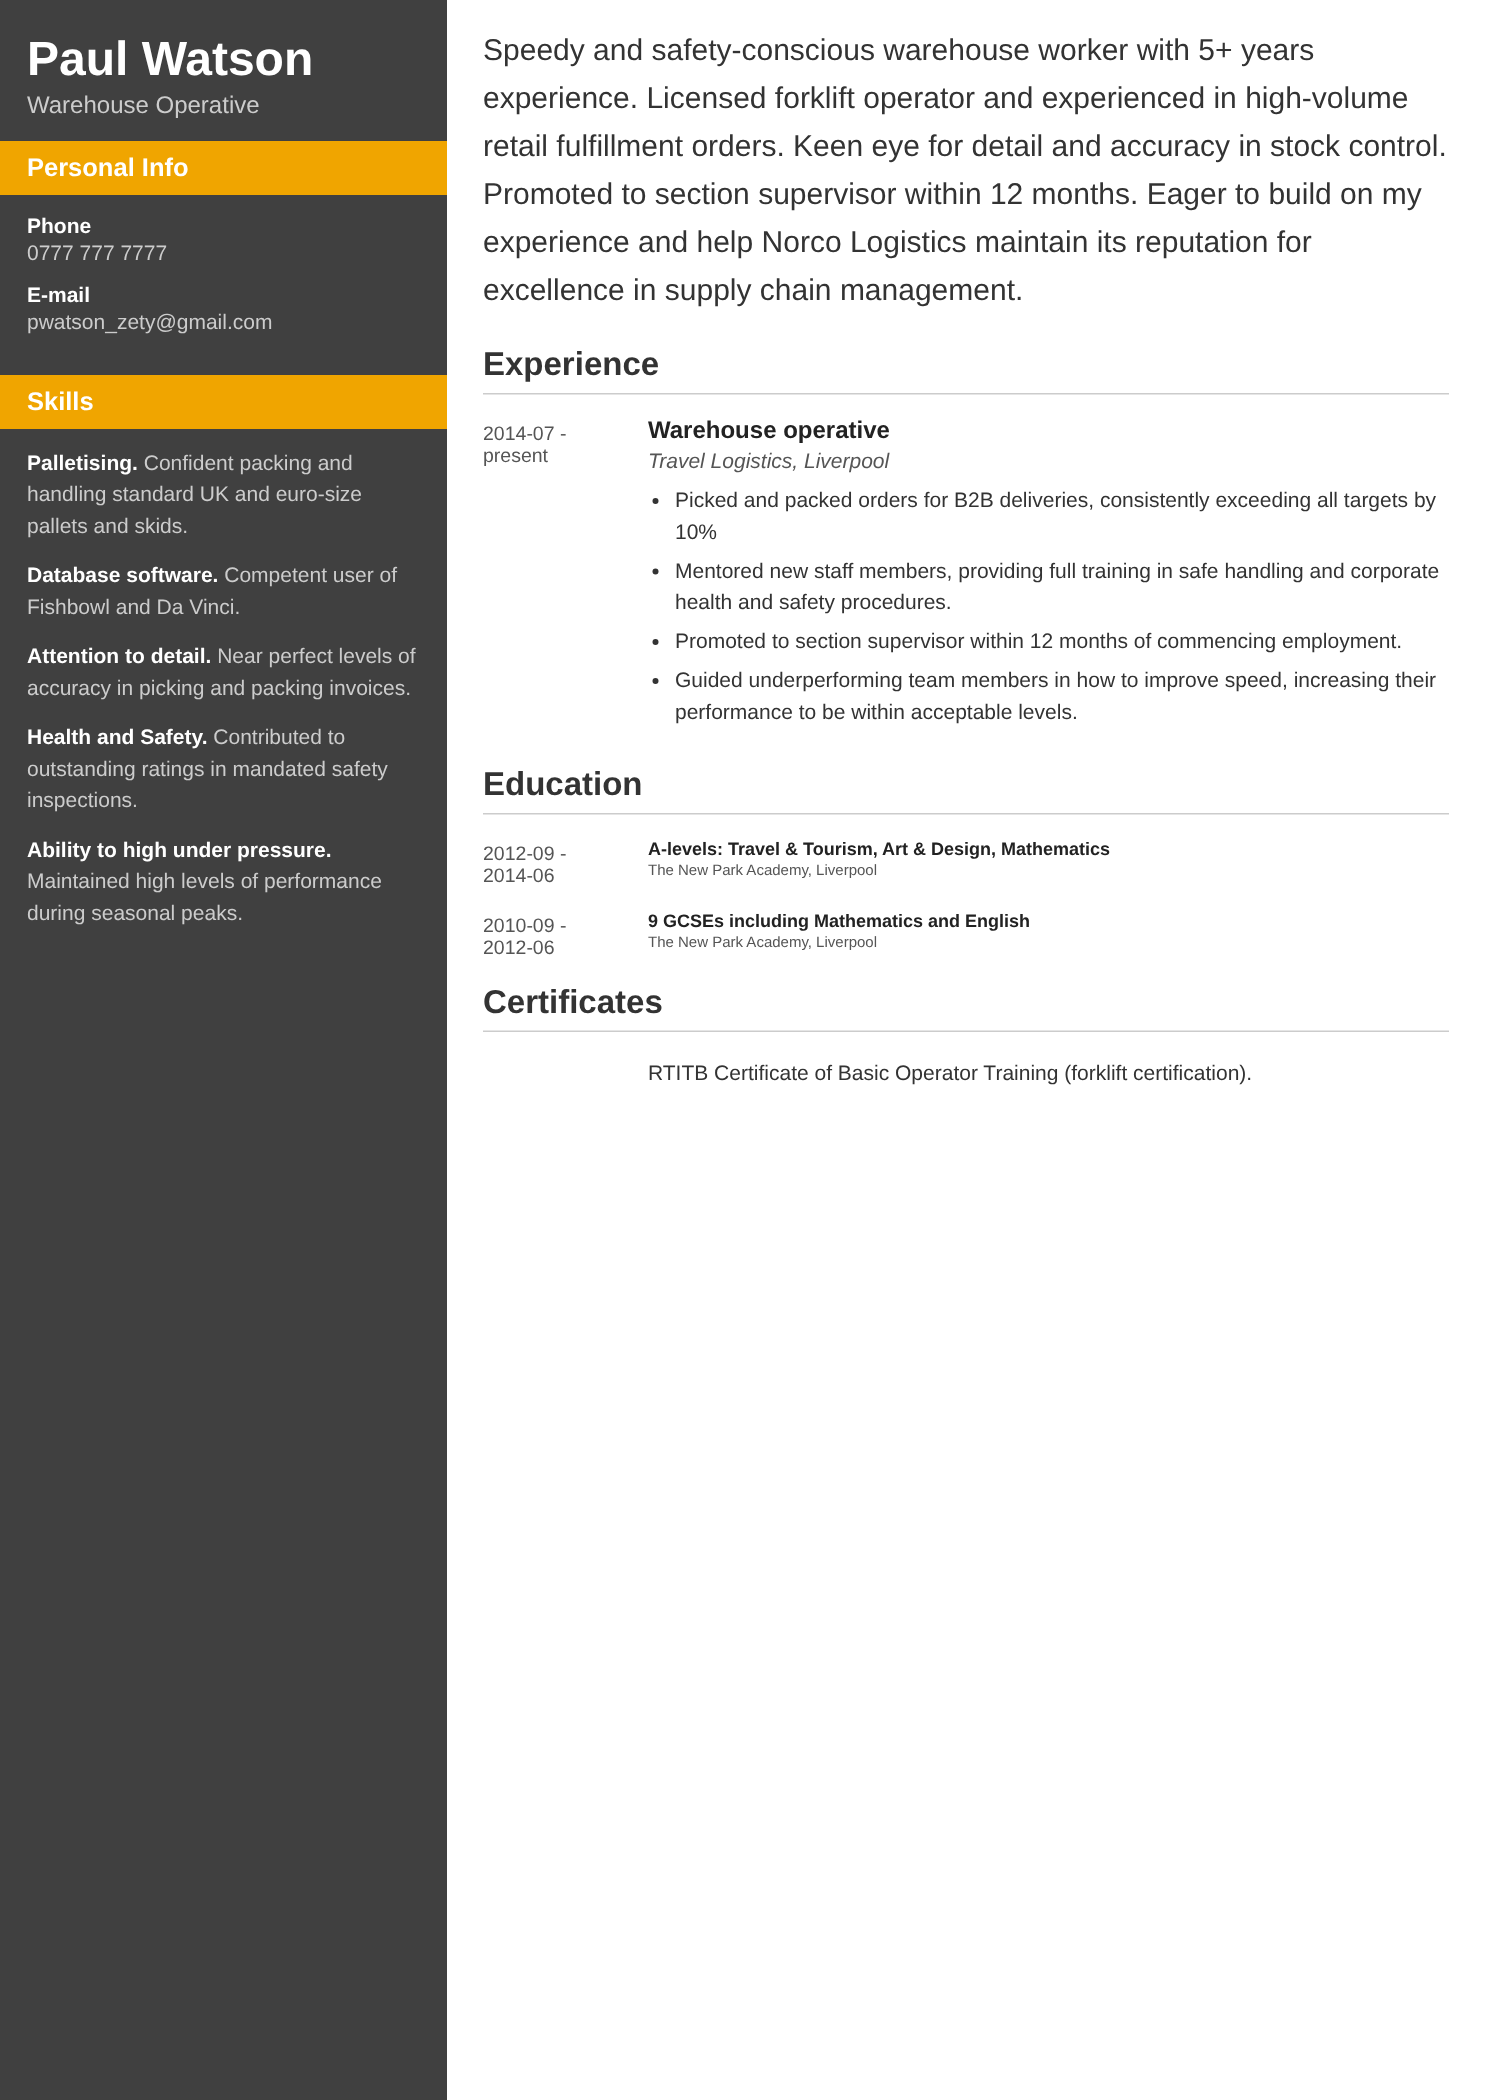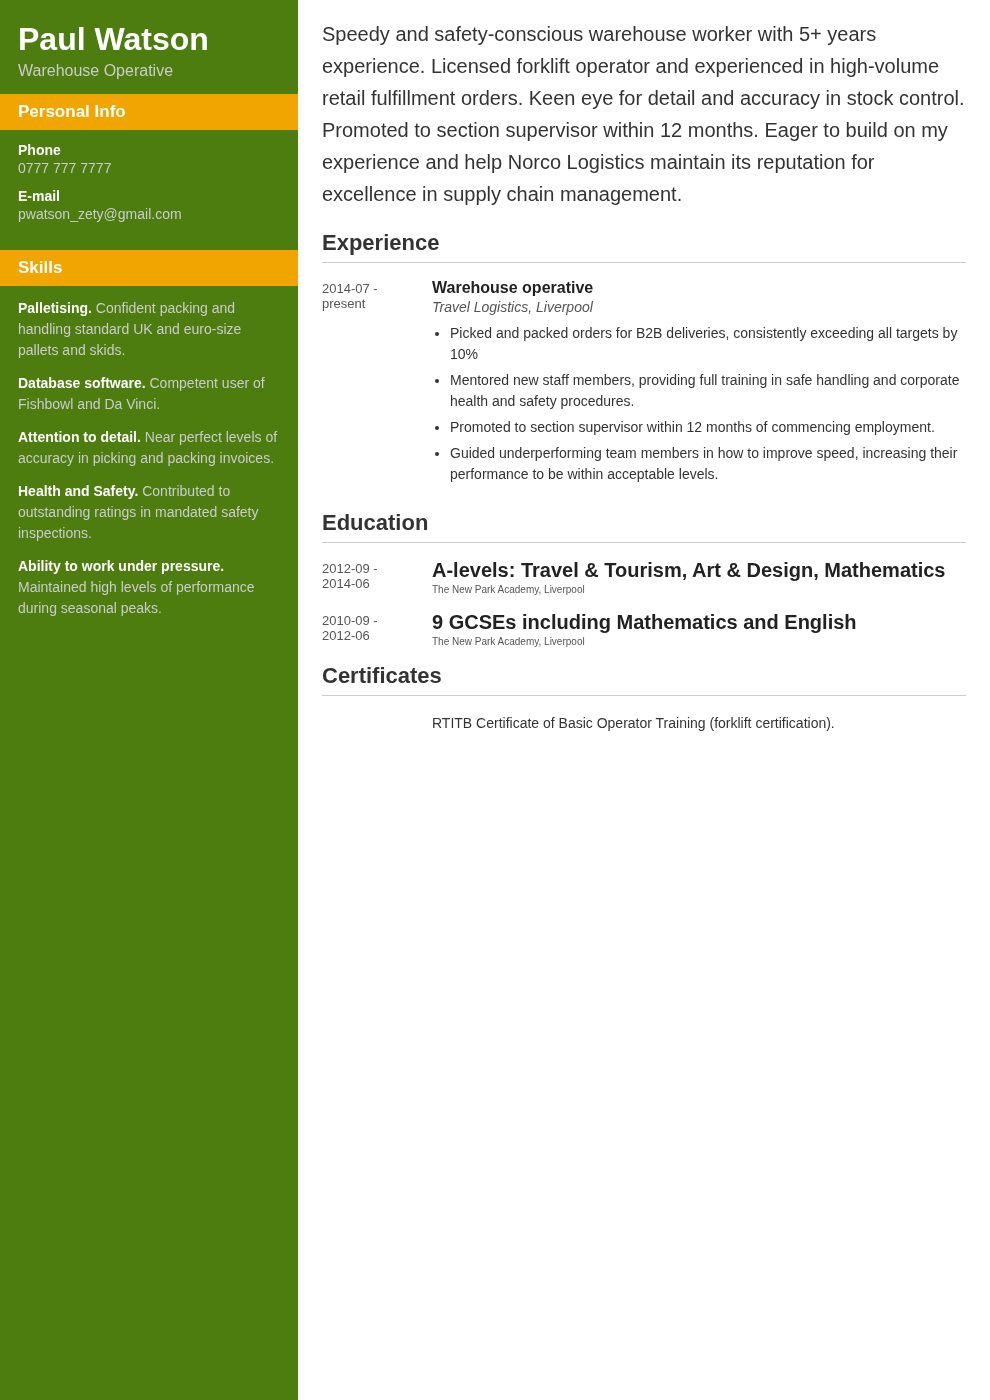--- a/index.html
+++ b/index.html
@@ -13,21 +13,21 @@
       min-height: 1400px;
       font-family: Arial, Helvetica, sans-serif;
       display: flex;
       background: #fff;
     }
 
     
     .sidebar {
       width: 298px;
       min-height: 1400px;
-      background-color: #4d7c0f;
+      background-color: #404040;
       color: #fff;
       padding: 0;
       flex-shrink: 0;
     }
 
     .sidebar-name-block {
       padding: 20px 18px 14px 18px;
     }
 
     .sidebar-name {
@@ -150,21 +150,21 @@
       margin-bottom: 5px;
       line-height: 1.5;
     }
 
     .education-entry {
       display: flex;
       margin-bottom: 16px;
     }
 
     .edu-degree {
-      font-size: 20px;
+      font-size: 12px;
       font-weight: bold;
       color: #222;
       margin-bottom: 2px;
     }
 
     .edu-school {
       font-size: 10px;
       color: #555;
     }
 
@@ -193,21 +193,21 @@
     <div class="sidebar-field-value">pwatson_zety@gmail.com</div>
   </div>
 
   <div class="sidebar-section-header">Skills</div>
   <div class="sidebar-section-content">
 
   <div class="sidebar-skill"><strong>Palletising.</strong> Confident packing and handling standard UK and euro-size pallets and skids.</div>
       <div class="sidebar-skill"><strong>Database software.</strong> Competent user of Fishbowl and Da Vinci.</div>
       <div class="sidebar-skill"><strong>Attention to detail.</strong> Near perfect levels of accuracy in picking and packing invoices.</div>
       <div class="sidebar-skill"><strong>Health and Safety.</strong> Contributed to outstanding ratings in mandated safety inspections.</div>
-      <div class="sidebar-skill"><strong>Ability to work under pressure.</strong> Maintained high levels of performance during seasonal peaks.</div>
+      <div class="sidebar-skill"><strong>Ability to high under pressure.</strong> Maintained high levels of performance during seasonal peaks.</div>
     </div>
 
 </aside>
 
 <main class="main">
 
   <p class="summary-text">Speedy and safety-conscious warehouse worker with 5+ years experience. Licensed forklift operator and experienced in high-volume retail fulfillment orders. Keen eye for detail and accuracy in stock control. Promoted to section supervisor within 12 months. Eager to build on my experience and help Norco Logistics maintain its reputation for excellence in supply chain management.</p>
 
   <h2 class="section-title">Experience</h2>
   <hr class="section-divider">

